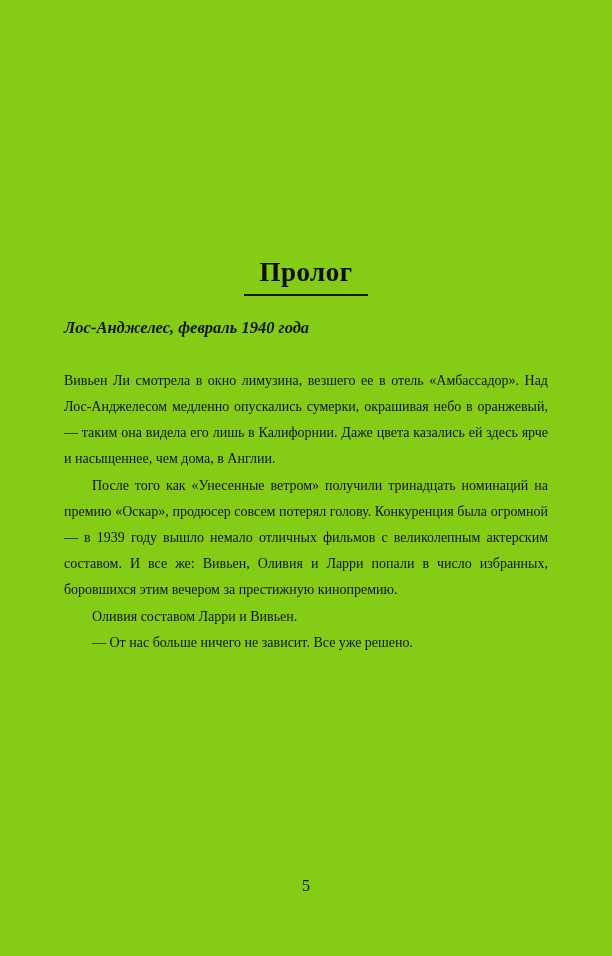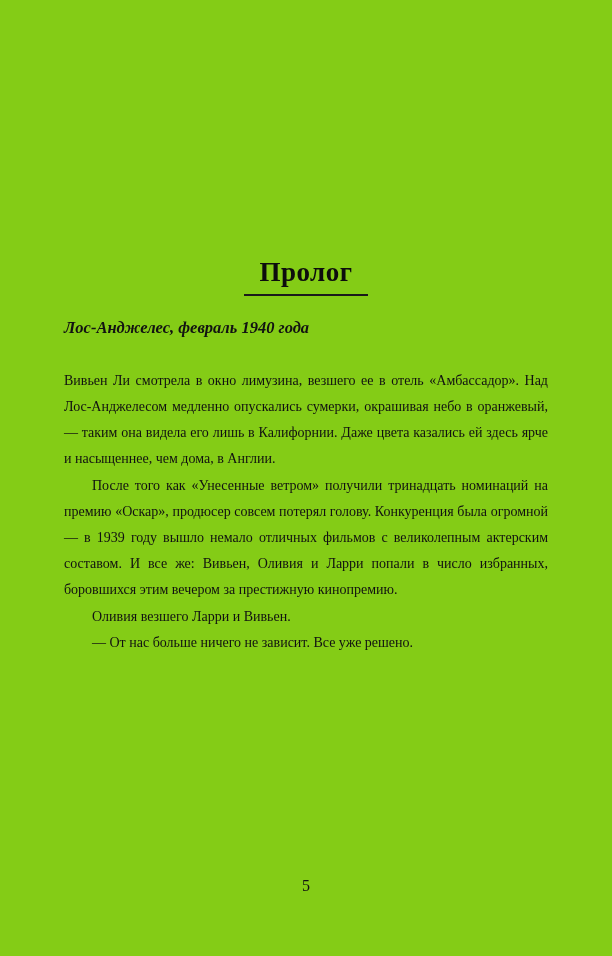--- a/index.html
+++ b/index.html
@@ -80,18 +80,18 @@
 <body>
 
 <div class="page">
   <div class="content">
     <h1 class="chapter-title">Пролог</h1>
     <div class="title-rule"></div>
     <div class="subtitle">Лос-Анджелес, февраль 1940 года</div>
     <div class="body-text">
       <p>Вивьен Ли смотрела в окно лимузина, везшего ее в отель «Амбассадор». Над Лос-Анджелесом медленно опускались сумерки, окрашивая небо в оранжевый, — таким она видела его лишь в Калифорнии. Даже цвета казались ей здесь ярче и насыщеннее, чем дома, в Англии.</p>
       <p class="indent">После того как «Унесенные ветром» получили тринадцать номинаций на премию «Оскар», продюсер совсем потерял голову. Конкуренция была огромной — в 1939 году вышло немало отличных фильмов с великолепным актерским составом. И все же: Вивьен, Оливия и Ларри попали в число избранных, боровшихся этим вечером за престижную кинопремию.</p>
-      <p class="indent">Оливия везшего Ларри и Вивьен.</p>
+      <p class="indent">Оливия составом Ларри и Вивьен.</p>
       <p class="indent">— От нас больше ничего не зависит. Все уже решено.</p>
     </div>
   </div>
   <div class="page-number">5</div>
 </div>
 
 </body></html>

